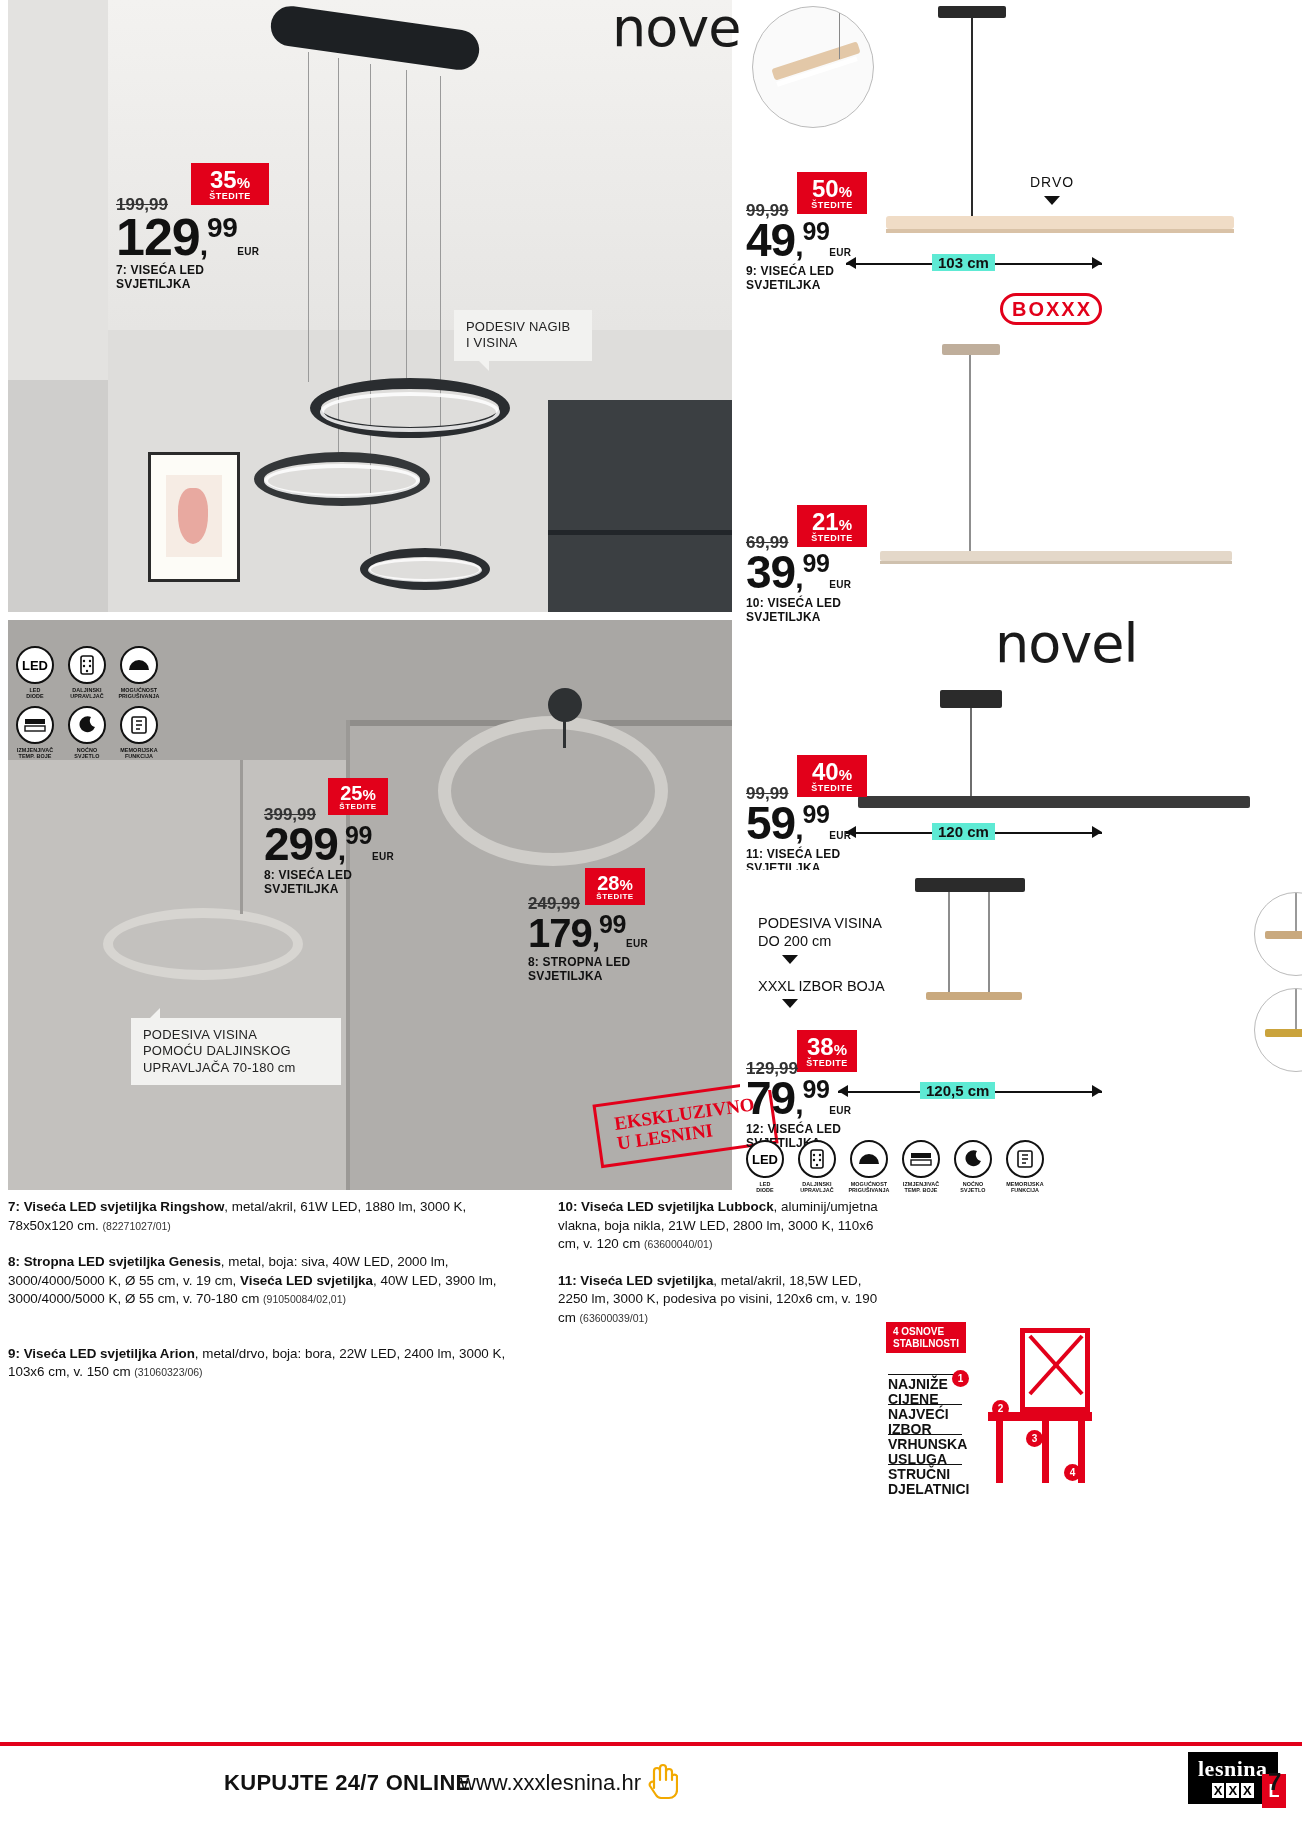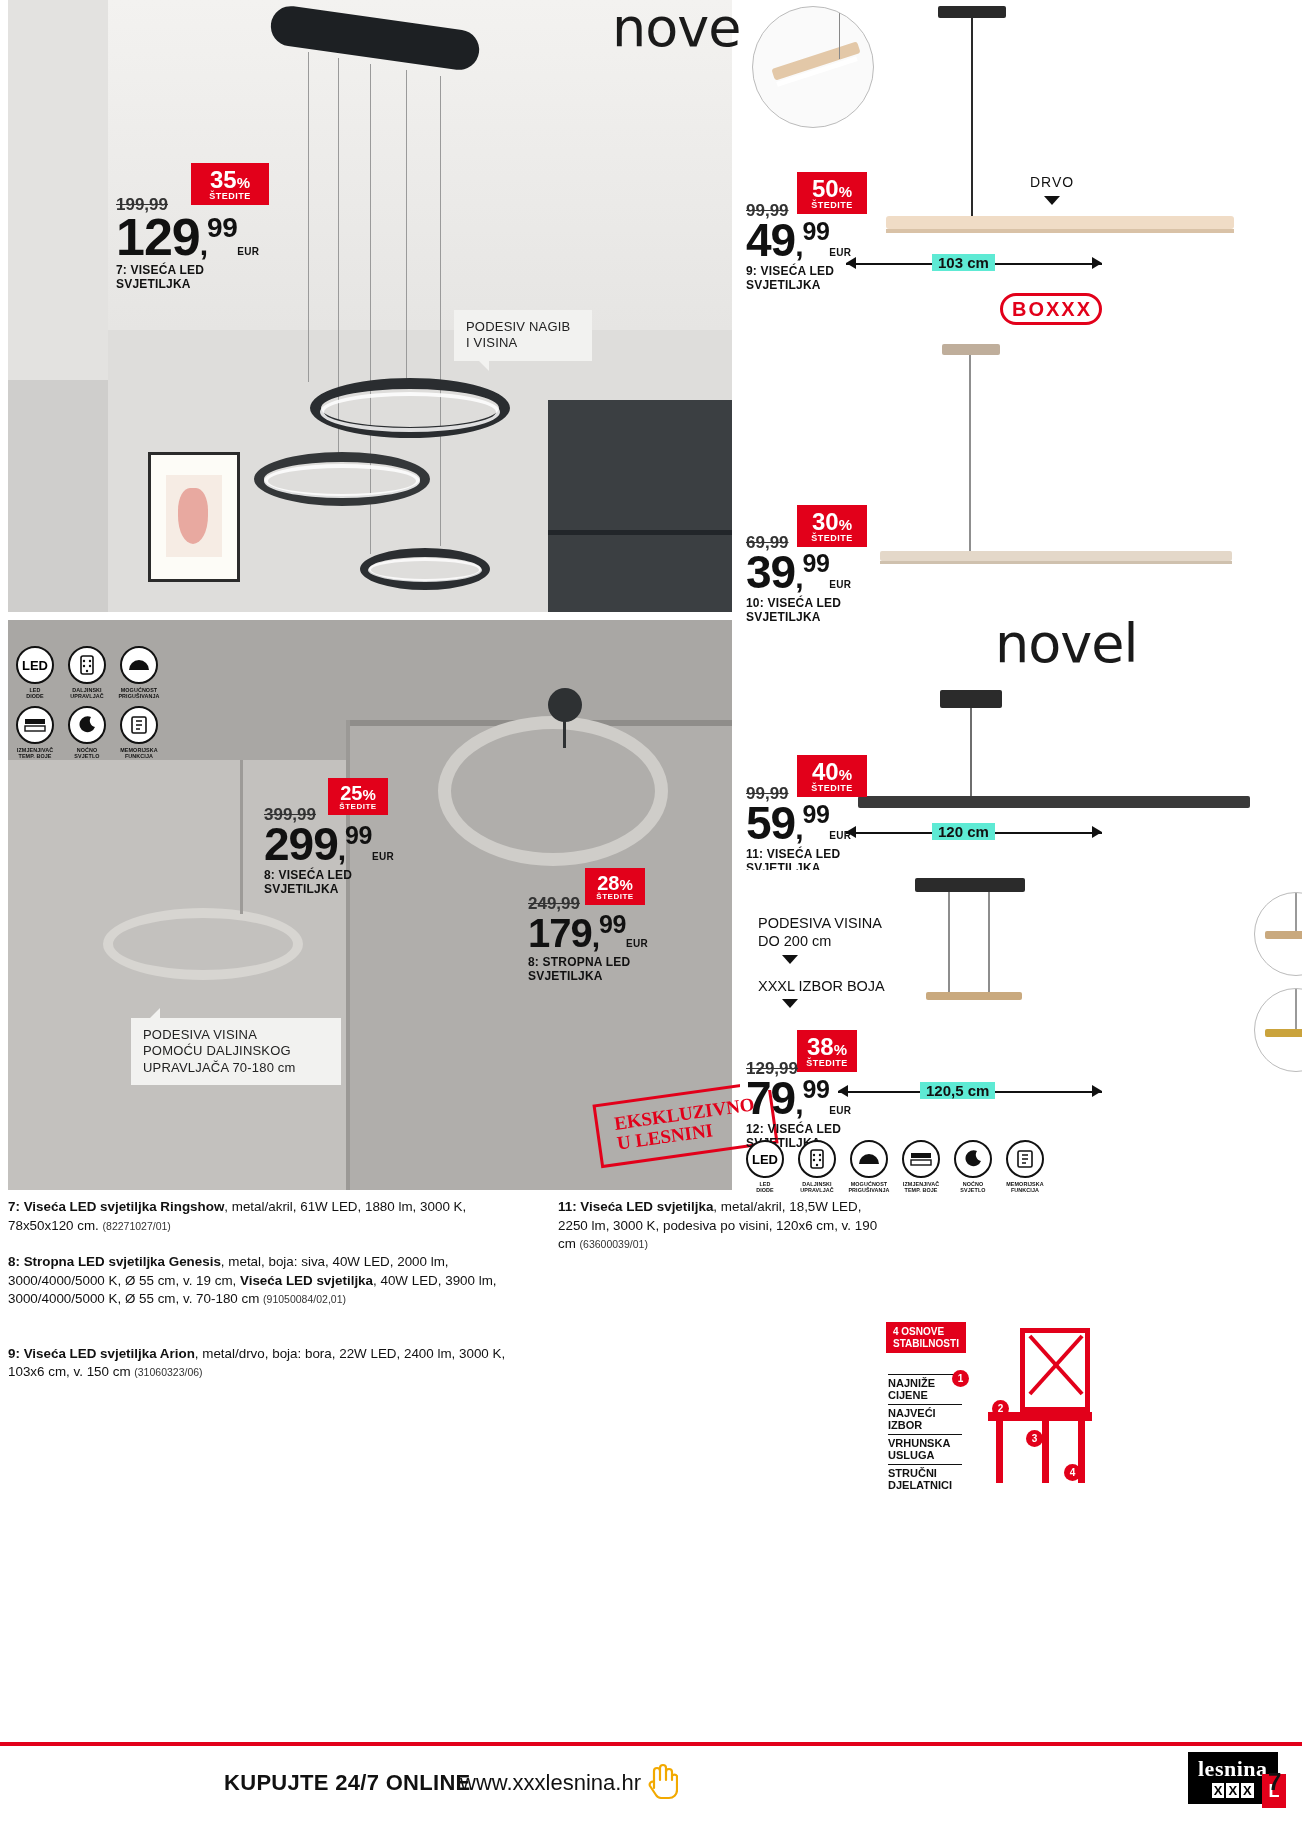--- a/index.html
+++ b/index.html
@@ -134,21 +134,21 @@
   }
   .lesnina-box .l1{ font-size: 22px; font-weight:700; letter-spacing:.5px; font-family:"Liberation Serif",serif;}
   .lesnina-box .l2{ display:flex; align-items:center; justify-content:center; gap:2px; margin-top:1px;}
   .lesnina-box .l2 .x{ background:#fff; color:#000; font-weight:700; font-size:13px; padding:0 2px;}
 
   
   .stab-badge{
     background:#e2001a; color:#fff; font-size:10px; font-weight:700;
     padding:4px 7px; line-height:1.15;
   }
-  .stab-item{ font-size:11px; font-weight:700; color:#111; line-height:1.1; }
+  .stab-item{ font-size:14px; font-weight:700; color:#111; line-height:1.1; }
   .num-circle{
     width:17px;height:17px;border-radius:50%;background:#e2001a;color:#fff;
     font-size:10px;font-weight:700;display:flex;align-items:center;justify-content:center;
   }
 
   
   .photo { position:absolute; overflow:hidden; }
 </style>
 </head>
 <body>
@@ -251,21 +251,21 @@
 </div>
 
 <div class="photo" style="left:740px;top:330px;width:562px;height:280px;background:#fff;">
   <div class="abs" style="left:202px;top:14px;width:58px;height:11px;background:#bfae9b;border-radius:2px;"></div>
   <div class="abs" style="left:229px;top:25px;width:2px;height:196px;background:#8f8f8f;"></div>
   <div class="abs" style="left:140px;top:221px;width:352px;height:10px;background:#e4d8c9;border-radius:2px;"></div>
   <div class="abs" style="left:140px;top:231px;width:352px;height:3px;background:#cfc1ae;"></div>
 </div>
 
 <div class="badge abs" style="left:797px; top:505px; width:70px;">
-  <div class="pct"><span>30</span><small>%</small></div>
+  <div class="pct"><span>21</span><small>%</small></div>
   <div class="st">ŠTEDITE</div>
 </div>
 <div class="price-block" style="left:746px; top:534px;">
   <div class="old-price">69,99</div>
   <div>
     <span class="main-price"><span>39</span><span class="comma">,</span><span class="cents">99</span></span><span class="eur">EUR</span>
   </div>
   <div class="price-label" style="white-space:pre-line;">10: VISEĆA LED
 SVJETILJKA</div>
 </div>
@@ -531,20 +531,23 @@
   <p class="desc" style="margin:0 0 36px;">
     <b>8: Stropna LED svjetiljka Genesis</b><span>, metal, boja: siva, 40W LED, 2000 lm, 3000/4000/5000 K, Ø 55 cm, v. 19 cm, </span><b>Viseća LED svjetiljka</b><span>, 40W LED, 3900 lm, 3000/4000/5000 K, Ø 55 cm, v. 70-180 cm </span><span class="code">(91050084/02,01)</span>
   </p>
   <p class="desc" style="margin:0;">
     <b>9: Viseća LED svjetiljka Arion</b><span>, metal/drvo, boja: bora, 22W LED, 2400 lm, 3000 K, 103x6 cm, v. 150 cm </span><span class="code">(31060323/06)</span>
   </p>
 </div>
 
 <div class="abs" style="left:558px; top:1198px; width:330px;">
   <p class="desc" style="margin:0 0 18px;">
+    <b>10: Viseća LED svjetiljka Lubbock</b><span>, aluminij/umjetna vlakna, boja nikla, 21W LED, 2800 lm, 3000 K, 110x6 cm, v. 120 cm </span><span class="code">(63600040/01)</span>
+  </p>
+  <p class="desc" style="margin:0 0 18px;">
     <b>11: Viseća LED svjetiljka</b><span>, metal/akril, 18,5W LED, 2250 lm, 3000 K, podesiva po visini, 120x6 cm, v. 190 cm </span><span class="code">(63600039/01)</span>
   </p>
 </div>
 
 <div class="abs" style="left:886px; top:1322px; width:290px; height:200px;">
 
   <div class="abs" style="left:96px;top:6px;width:110px;height:160px;">
     <div class="abs" style="left:38px;top:0;width:70px;height:84px;border:5px solid #e2001a;"></div>
     <div class="abs" style="left:41px;top:3px;width:64px;height:78px;overflow:hidden;">
       <div class="abs" style="left:-6px;top:32px;width:78px;height:4px;background:#e2001a;transform:rotate(48deg);"></div>

